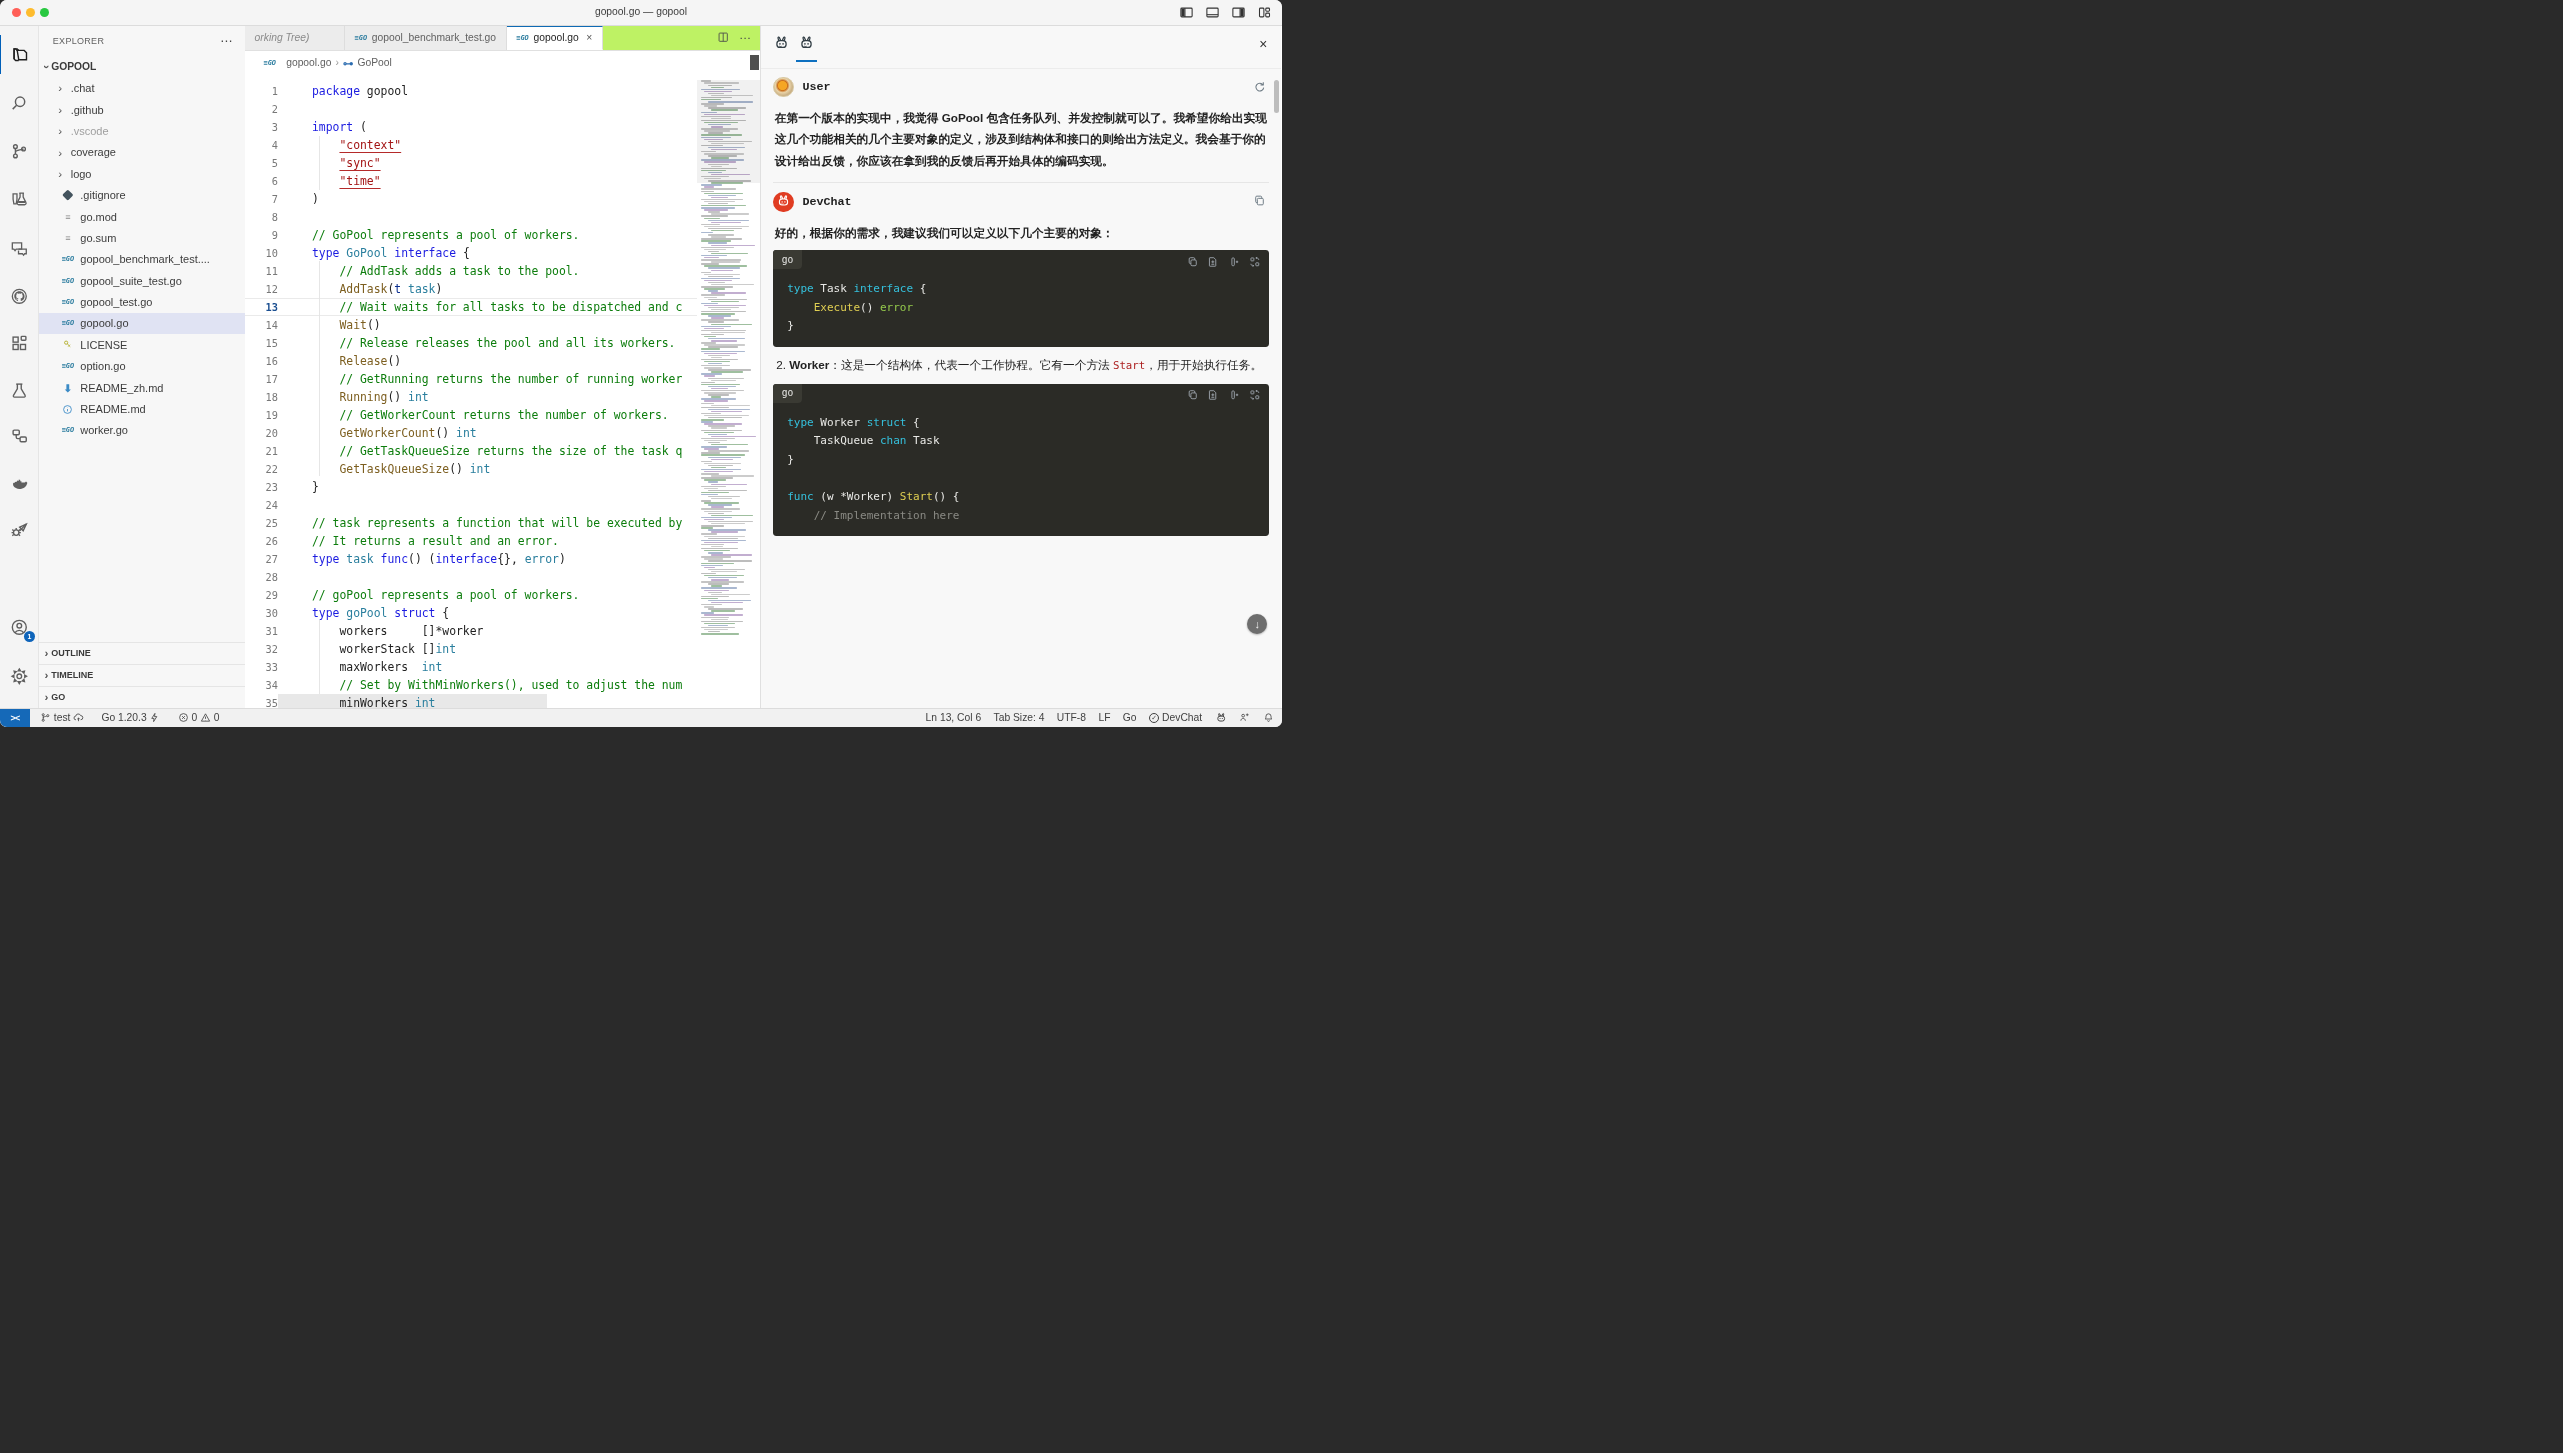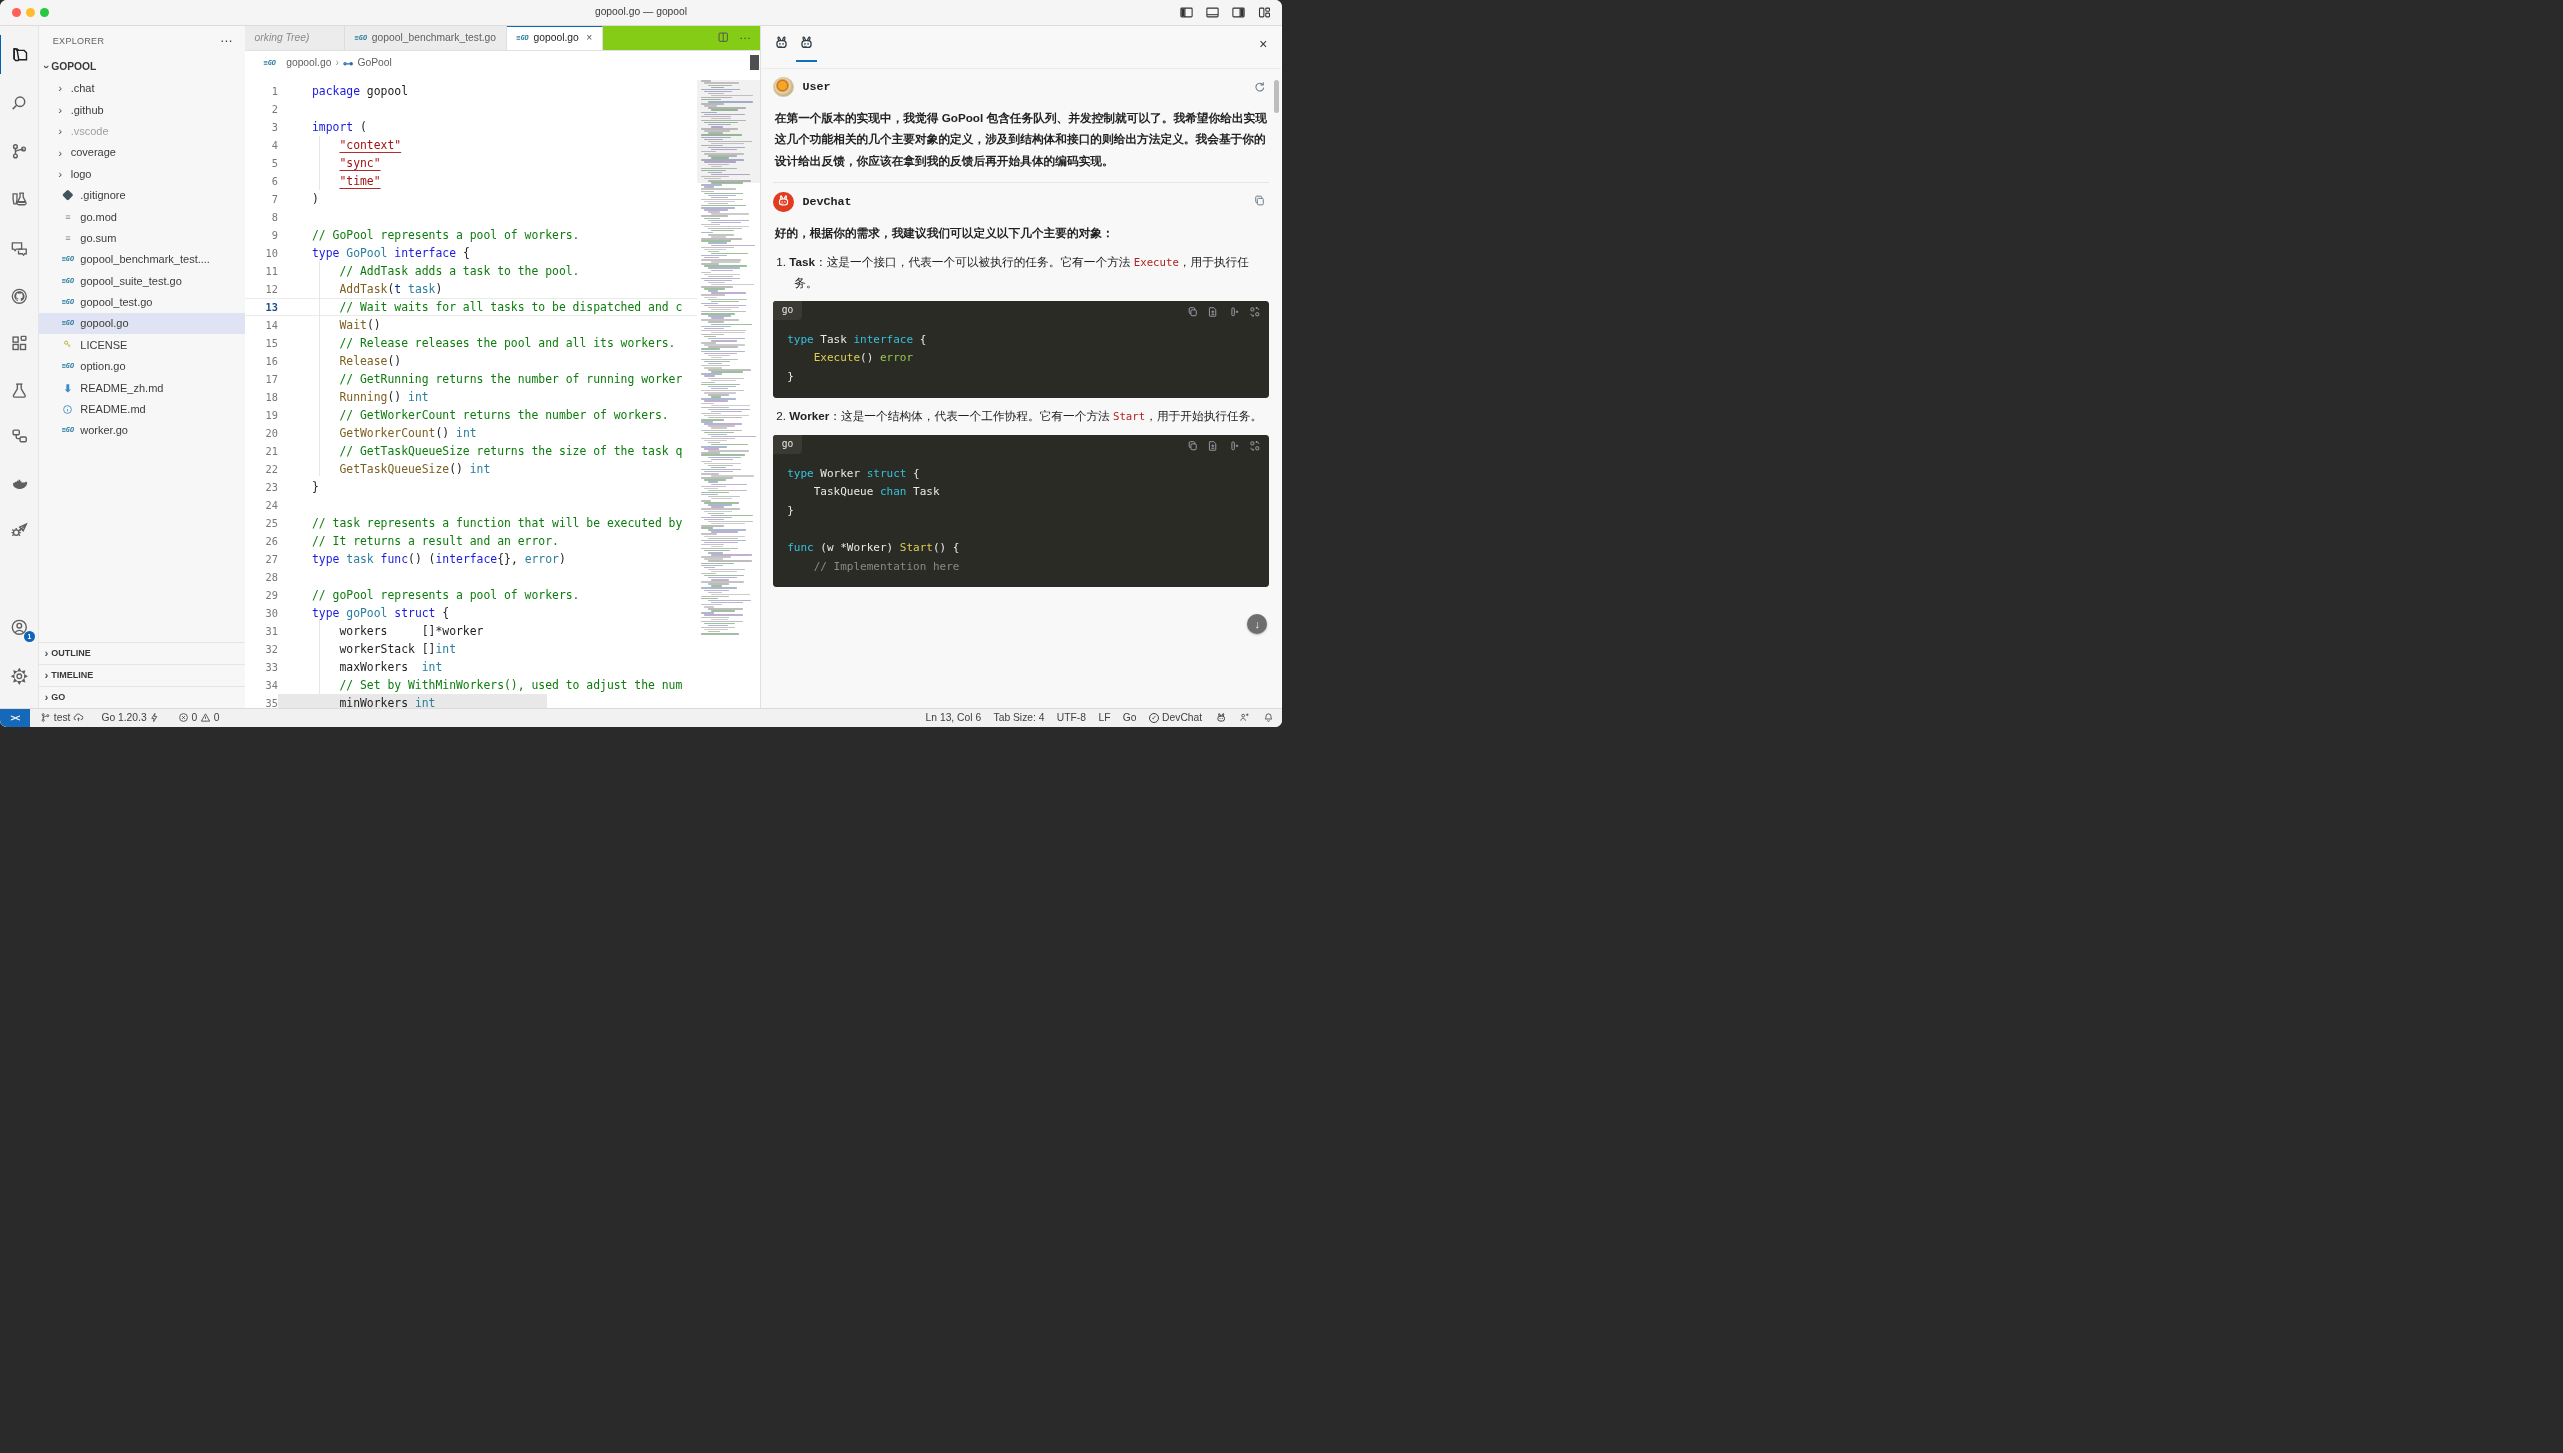--- a/index.html
+++ b/index.html
@@ -39,21 +39,21 @@
   .ficon { width:16.5px; display:inline-flex; justify-content:center; align-items:center; margin-right:4.1px; flex:0 0 16.5px; }
   .go-badge { font:italic bold 6.9px "DejaVu Sans Mono", monospace; color:#2e7ea0; letter-spacing:0; }
   .lines-ic { color:#8a8a8a; font-size:9px; }
   .diamond { width:7.6px; height:7.6px; background:#44545e; transform:rotate(45deg); border-radius:1.4px; }
   .arrow-dn { color:#3b8bc6; font-weight:bold; font-size:10.3px; }
   #sidebar-bottom { position:absolute; left:0; right:0; bottom:0; }
   .bsec { height:22px; border-top:0.7px solid #e5e5e5; display:flex; align-items:center; gap:2.8px; padding-left:5.5px; font-weight:bold; font-size:9px; color:#3b3b3b; background:#f7f7f7; }
 
   
   #editor { position:absolute; left:245px; top:25.5px; width:516px; height:682px; background:#fff; border-right:0.7px solid #e0e0e0; }
-  #tabbar { position:absolute; left:0; top:0; right:0; height:25.5px; background:#84cc16; border-bottom:0.7px solid #e0e0e0; display:flex; }
+  #tabbar { position:absolute; left:0; top:0; right:0; height:25.5px; background:#bef264; border-bottom:0.7px solid #e0e0e0; display:flex; }
   .tab { height:100%; display:flex; align-items:center; gap:4.8px; padding:0 9.6px; border-right:0.7px solid #ddd; font-size:10.3px; color:#616161; background:#ececec; }
   .tab .ficon{ margin-right:0; width:auto; flex:none; }
   .tab.partial { color:#8a8a8a; font-style:italic; width:100px; overflow:hidden; }
   .tab.active { background:#ffffff; border-top:1.7px solid #0f6ab4; color:#1f1f1f; border-bottom:0.7px solid #fff; }
   .tab-close { color:#555; font-size:10.3px; margin-left:2.8px; }
   #tab-actions { margin-left:auto; display:flex; align-items:center; gap:9.6px; padding-right:8.3px; color:#4a4a4a; }
   #tab-actions svg { width:12.4px; height:12.4px; }
   #tab-actions .dots { font-size:11.7px; letter-spacing:0.7px; }
   #breadcrumb { position:absolute; left:0; top:25.5px; right:0; height:23px; background:#fff; display:flex; align-items:center; gap:4.1px; padding-left:16.5px; font-size:10.3px; color:#616161; }
   #breadcrumb .sep { color:#9a9a9a; }
@@ -769,23 +769,20 @@
               <path d="M8.8 15.6c1.2.9 2.4.9 3.4.3" stroke-width="1.3"></path>
             </svg>
           </span>
         <span class="msg-name">DevChat</span>
         <span class="row-action"><svg viewBox="0 0 24 24" fill="none" stroke="currentColor" stroke-width="1.8">
               <rect x="8" y="8" width="11" height="12" rx="2"></rect>
               <path d="M16 8V6a2 2 0 0 0-2-2H7a2 2 0 0 0-2 2v8a2 2 0 0 0 2 2h1"></path>
             </svg></span>
       </div>
       <div class="msg-text">好的，根据你的需求，我建议我们可以定义以下几个主要的对象：</div>
-      <div class="olist">
-        <span class="oitem"><span>1. </span><b>Task</b><span>：这是一个接口，代表一个可以被执行的任务。它有一个方法 </span><code class="inl">Execute</code><span>，用于执行任务。</span></span>
-      </div>
       <div class="codeblock">
         <span class="cb-chip">go</span>
         <span class="cb-icons">
           <span><svg viewBox="0 0 24 24" fill="none" stroke="currentColor" stroke-width="1.9">
                 <rect x="8" y="8" width="11" height="12" rx="2.5"></rect>
                 <path d="M16 8V6a2.5 2.5 0 0 0-2.5-2.5H7A2.5 2.5 0 0 0 4.5 6v7A2.5 2.5 0 0 0 7 15.5h1"></path>
               </svg></span>
           <span><svg viewBox="0 0 24 24" fill="none" stroke="currentColor" stroke-width="1.9">
                 <path d="M6 3.5h8l4 4V20a1 1 0 0 1-1 1H6a1 1 0 0 1-1-1V4.5a1 1 0 0 1 1-1z"></path>
                 <path d="M12 9v6M9 12h6"></path>

